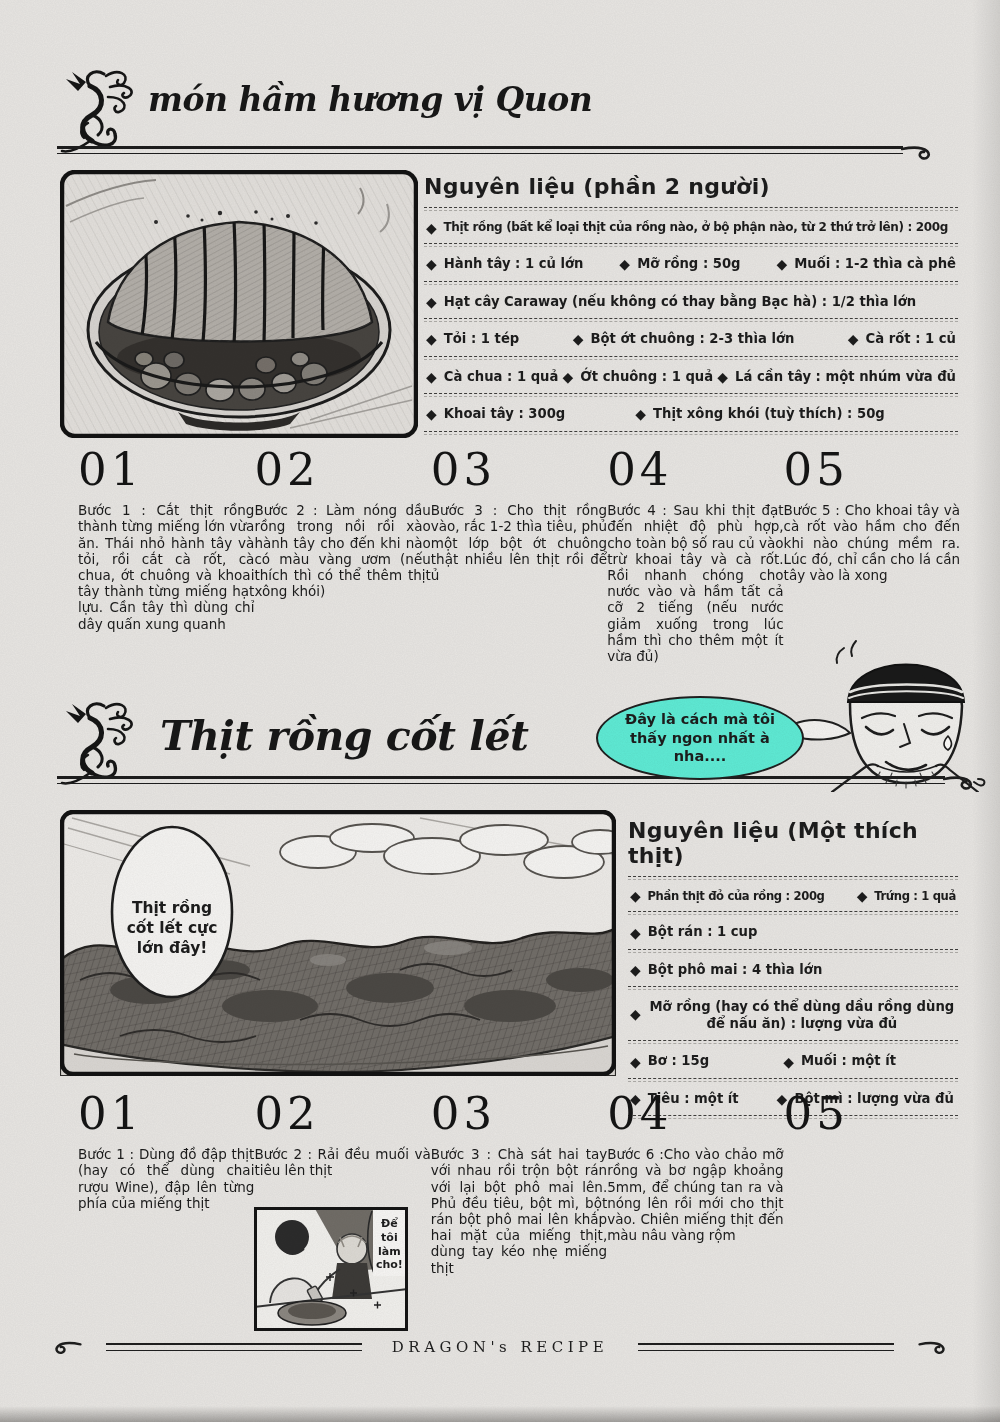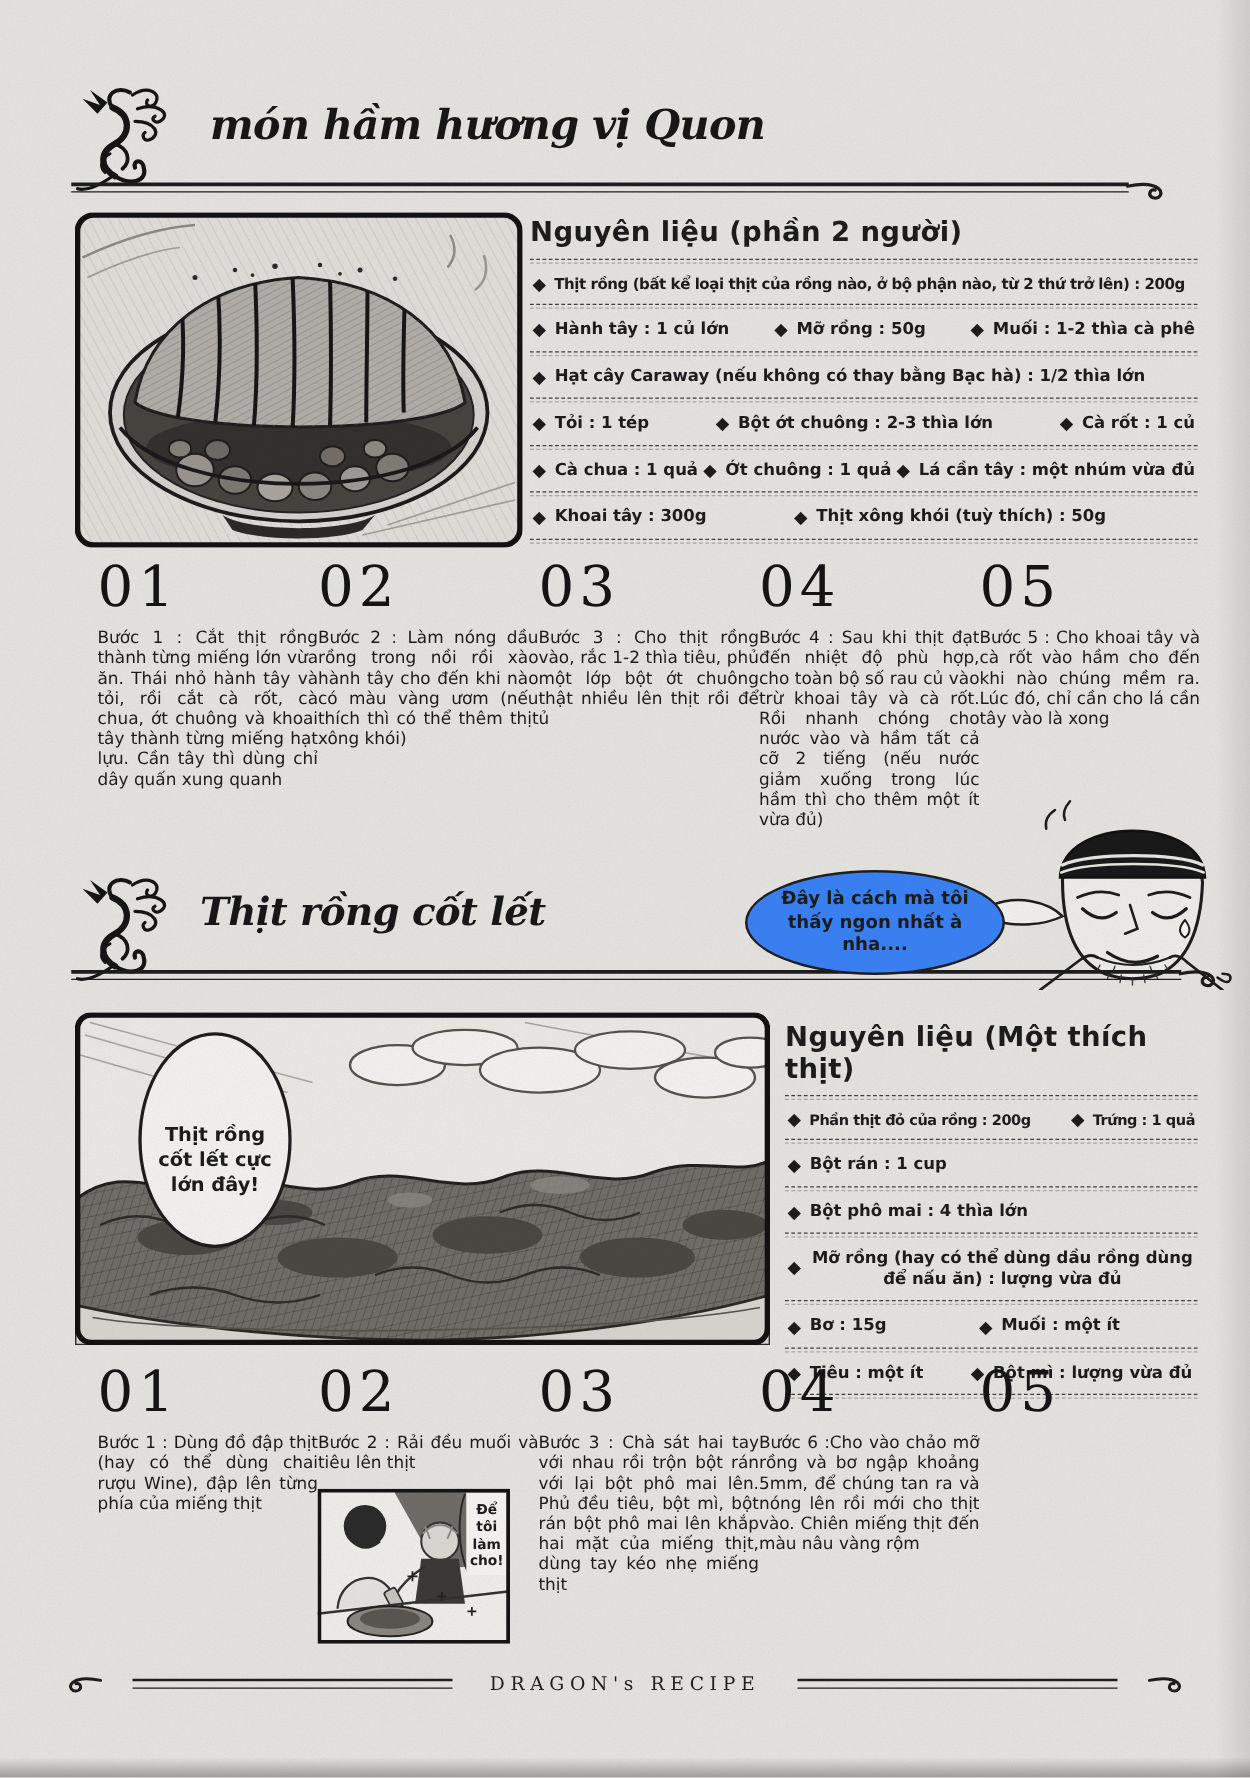--- a/index.html
+++ b/index.html
@@ -16,30 +16,30 @@
   .ingrow{display:flex;align-items:center;padding:8px 2px;font-size:13.2px;font-weight:bold;line-height:1.25}
   .ingrow.sb{justify-content:space-between}
   .ingrow.g70{gap:70px}
   .ingrow.long{font-size:12px;letter-spacing:-.35px;white-space:nowrap}
   .ingrow.long2{font-size:11.6px;letter-spacing:-.35px;white-space:nowrap}
   .item{display:flex;align-items:center}
   .dia{font-size:14px;margin-right:7px;line-height:1}
   .steps{display:grid;grid-template-columns:repeat(5,1fr);}
   .step-num{font-family:"DejaVu Serif",serif;font-size:45px;letter-spacing:4px;line-height:1.05;margin-bottom:9px;color:#141414}
   .step-text{font-size:13.5px;line-height:1.2;text-align:justify;color:#1b1b1b}
-  .bubble{position:absolute;background:#3b82f6;border:2.2px solid #1f1f1f;border-radius:50%;display:flex;align-items:center;justify-content:center;text-align:center;font-weight:bold;z-index:3}
+  .bubble{position:absolute;background:#5eead4;border:2.2px solid #1f1f1f;border-radius:50%;display:flex;align-items:center;justify-content:center;text-align:center;font-weight:bold;z-index:3}
   .b1{font-size:14.5px;line-height:1.3;padding:0 20px}
   .overlay-txt{position:absolute;display:flex;align-items:center;justify-content:center;text-align:center;font-weight:bold;z-index:3}
   .footer{position:absolute;display:flex;align-items:center;gap:24px}
   .fline{flex:1;height:8px;border-top:2.6px solid #1e1e1e;border-bottom:1px solid #1e1e1e}
   .ftext{font-family:"DejaVu Serif",serif;font-size:15px;letter-spacing:4.5px;color:#1e1e1e;padding:0 6px;white-space:nowrap}
   .noise{position:absolute;inset:0;pointer-events:none;mix-blend-mode:multiply;z-index:9}
   .edge-r{position:absolute;top:0;right:0;width:28px;height:100%;background:linear-gradient(to right,rgba(0,0,0,0),rgba(0,0,0,.09));z-index:8;pointer-events:none}
   .edge-b{position:absolute;left:0;bottom:0;width:100%;height:16px;background:linear-gradient(to top,rgba(30,28,26,.35),rgba(30,28,26,0));z-index:8;pointer-events:none}
-  .comic{position:relative;width:154px;height:124px;margin-top:12px}
+  .comic{position:relative;width:154px;height:124px;margin-top:28px}
 </style>
 </head>
 <body>
 
 <div id="page">
 
   <svg class="abs" style="left:60px;top:64px" width="96" height="92">
     <symbol id="dragon-sym" viewBox="0 0 96 92">
       <g fill="none" stroke="#151515" stroke-linecap="round">
         <path d="M26,18 L12,8 L20,20 L6,15 L18,27 Z" fill="#151515" stroke="none"></path>
@@ -49,21 +49,21 @@
         <path d="M48,33 C64,33 70,44 59,48 C55,49 53,44 56,42" stroke-width="2.6"></path>
         <path d="M30,22 C45,28 45,44 32,51 C19,58 20,70 32,77" stroke-width="5"></path>
         <path d="M32,51 C43,55 45,65 38,71" stroke-width="3"></path>
         <path d="M28,59 C21,63 19,69 24,74" stroke-width="2.4"></path>
         <path d="M32,77 C45,85 58,81 55,70 C54,63 46,64 48,70" stroke-width="3.4"></path>
         <path d="M30,77 C20,84 10,89 2,87" stroke-width="2.6"></path>
       </g>
     </symbol>
     <use href="#dragon-sym" width="96" height="92"></use>
   </svg>
-  <div class="abs title" style="left:168px;top:80px">món hầm hương vị Quon</div>
+  <div class="abs title" style="left:148px;top:80px">món hầm hương vị Quon</div>
   <div class="trule" style="left:57px;top:146px;width:846px"></div>
   <svg class="abs" style="left:901px;top:142px" width="32" height="20">
     <symbol id="curl-sym" viewBox="0 0 32 20">
       <path d="M1,7 C11,5 21,5 26,9 C30,13 26,18 21,16 C17,14 19,9 23,10" fill="none" stroke="#1d1d1d" stroke-width="2.6" stroke-linecap="round"></path>
     </symbol>
     <use href="#curl-sym" width="32" height="20"></use>
   </svg>
 
   <svg class="abs" style="left:60px;top:170px" width="358" height="268" viewBox="0 0 358 268">
     <defs>
@@ -258,21 +258,21 @@
       <path d="M24,160 L56,136 Q64,130 70,134" stroke-width="2.2"></path>
       <path d="M170,160 L142,138 Q134,130 128,134" stroke-width="2.2"></path>
       <path d="M70,134 Q98,146 128,134" stroke-width="1.6"></path>
       <path d="M166,150 q8,6 10,2 q2,-5 -6,-5" stroke-width="2"></path>
     </g>
   </svg>
 
   <svg class="abs" style="left:60px;top:696px" width="96" height="92">
     <use href="#dragon-sym" width="96" height="92"></use>
   </svg>
-  <div class="abs title" style="left:160px;top:712px;font-size:31px">Thịt rồng cốt lết</div>
+  <div class="abs title" style="left:160px;top:712px;font-size:41px">Thịt rồng cốt lết</div>
   <div class="trule" style="left:57px;top:776px;width:888px"></div>
   <svg class="abs" style="left:943px;top:772px" width="32" height="20">
     <use href="#curl-sym" width="32" height="20"></use>
   </svg>
 
   <svg class="abs" style="left:60px;top:810px" width="556" height="266" viewBox="0 0 556 266">
     <defs>
       <pattern id="ch1" width="6" height="6" patternUnits="userSpaceOnUse" patternTransform="rotate(18)">
         <line x1="0" y1="0" x2="0" y2="6" stroke="#423f3b" stroke-width="1.2"></line>
       </pattern>

